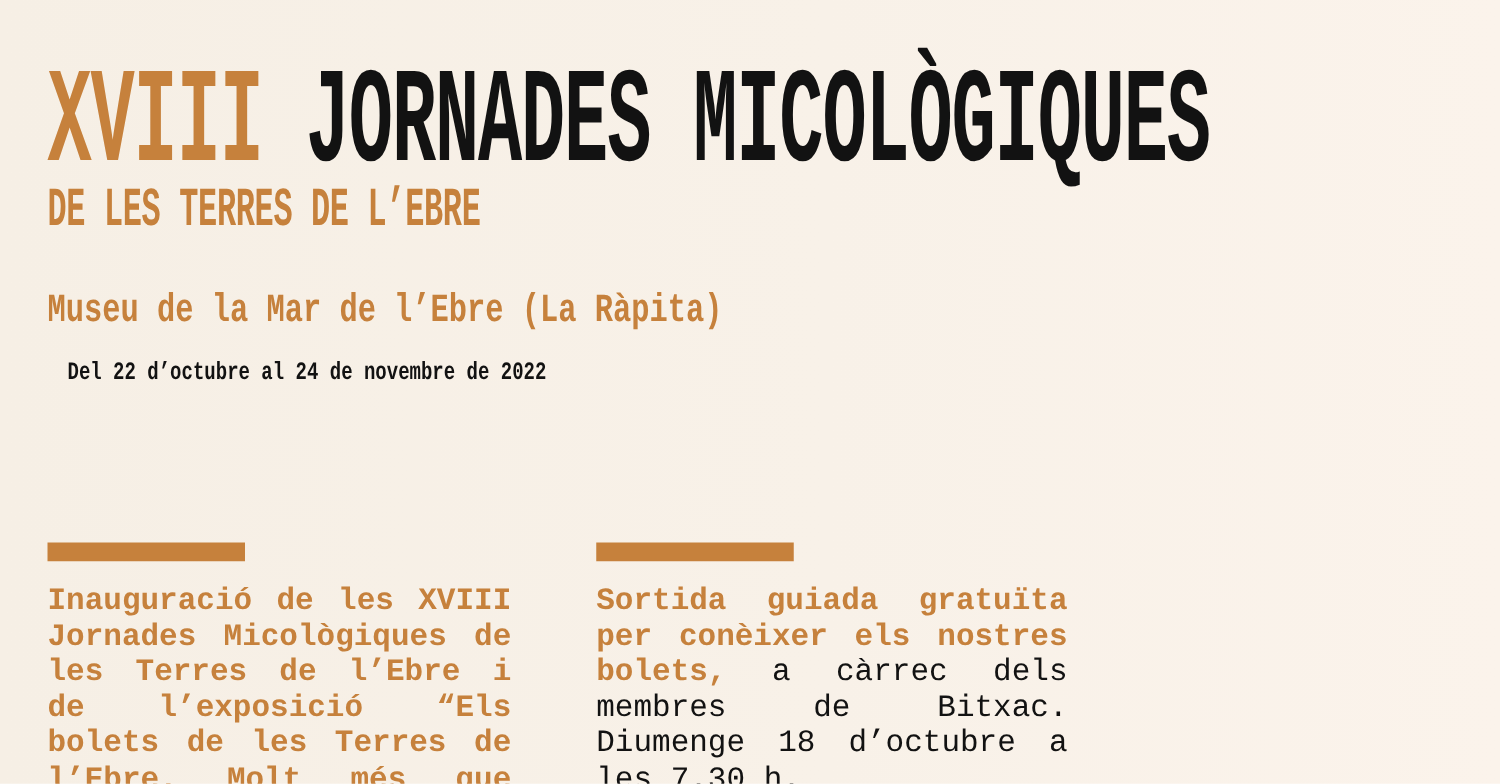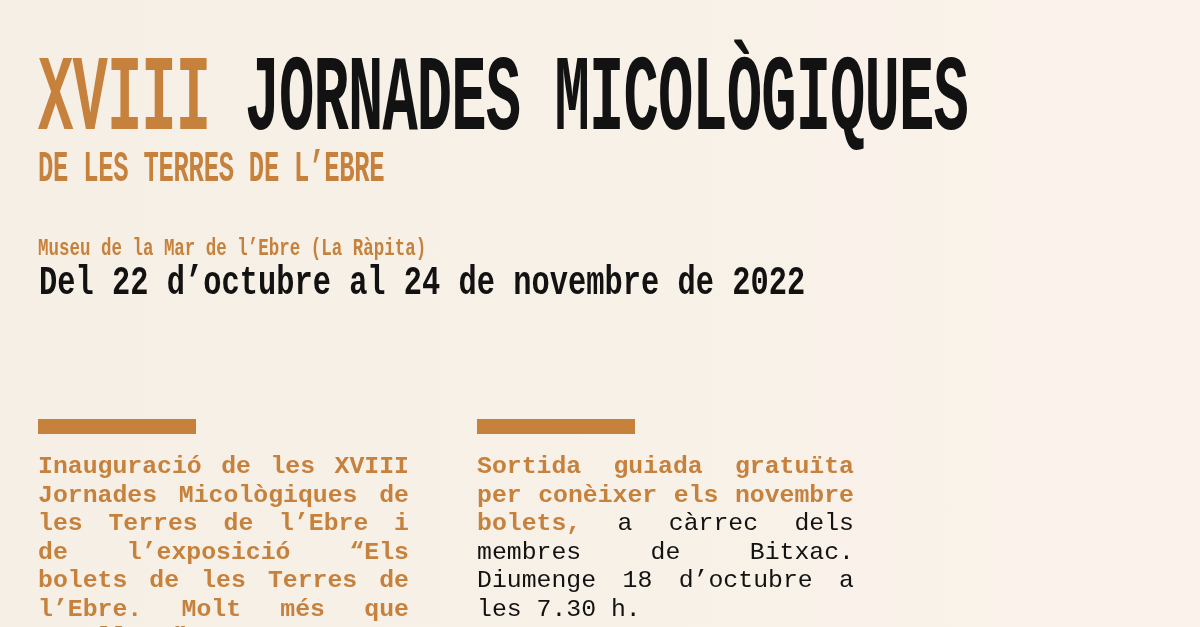--- a/index.html
+++ b/index.html
@@ -40,22 +40,22 @@
     white-space: nowrap;
   }
   .squeeze-sub2 {
     display: inline-block;
     transform: scaleX(0.58);
     transform-origin: left center;
     white-space: nowrap;
   }
 
   
-  .venue  { margin: 41px 17px 0 0; font-size: 23px; line-height: 34px; font-weight: 700; white-space: nowrap; }
-  .dates  { margin: 1px;          font-size: 40px; line-height: 34px; font-weight: 700; white-space: nowrap; }
+  .venue  { margin: 41px 17px 0 0; font-size: 32px; line-height: 34px; font-weight: 700; white-space: nowrap; }
+  .dates  { margin: 16px;          font-size: 20px; line-height: 34px; font-weight: 700; white-space: nowrap; }
   .squeeze-sub {
     display: inline-block;
     transform: scaleX(0.76);
     transform-origin: left center;
     white-space: nowrap;
   }
 
   
   .columns { display: flex; margin-top: 118px; }
   .col-left  { width: 371px; }
@@ -109,21 +109,21 @@
     <main class="columns">
 
       <section class="col-left">
         <div class="bar"></div>
         <p class="lead bold accent">Inauguració de les XVIII Jornades Micològiques de les Terres de l’Ebre i de l’exposició “Els bolets de les Terres de l’Ebre. Molt més que rovellons”</p>
       </section>
 
       <section class="col-right">
         <div class="bar"></div>
         <p class="lead">
-          <span class="bold accent">Sortida guiada gratuïta per conèixer els novembre bolets,</span>
+          <span class="bold accent">Sortida guiada gratuïta per conèixer els nostres bolets,</span>
           <span>a càrrec dels membres de Bitxac. Diumenge 18 d’octubre a les 7.30 h.</span>
         </p>
         <p class="meeting">Punt de trobada: davant del Museu de la</p>
       </section>
 
     </main>
   </div>
 </div>
 
 </body></html>

